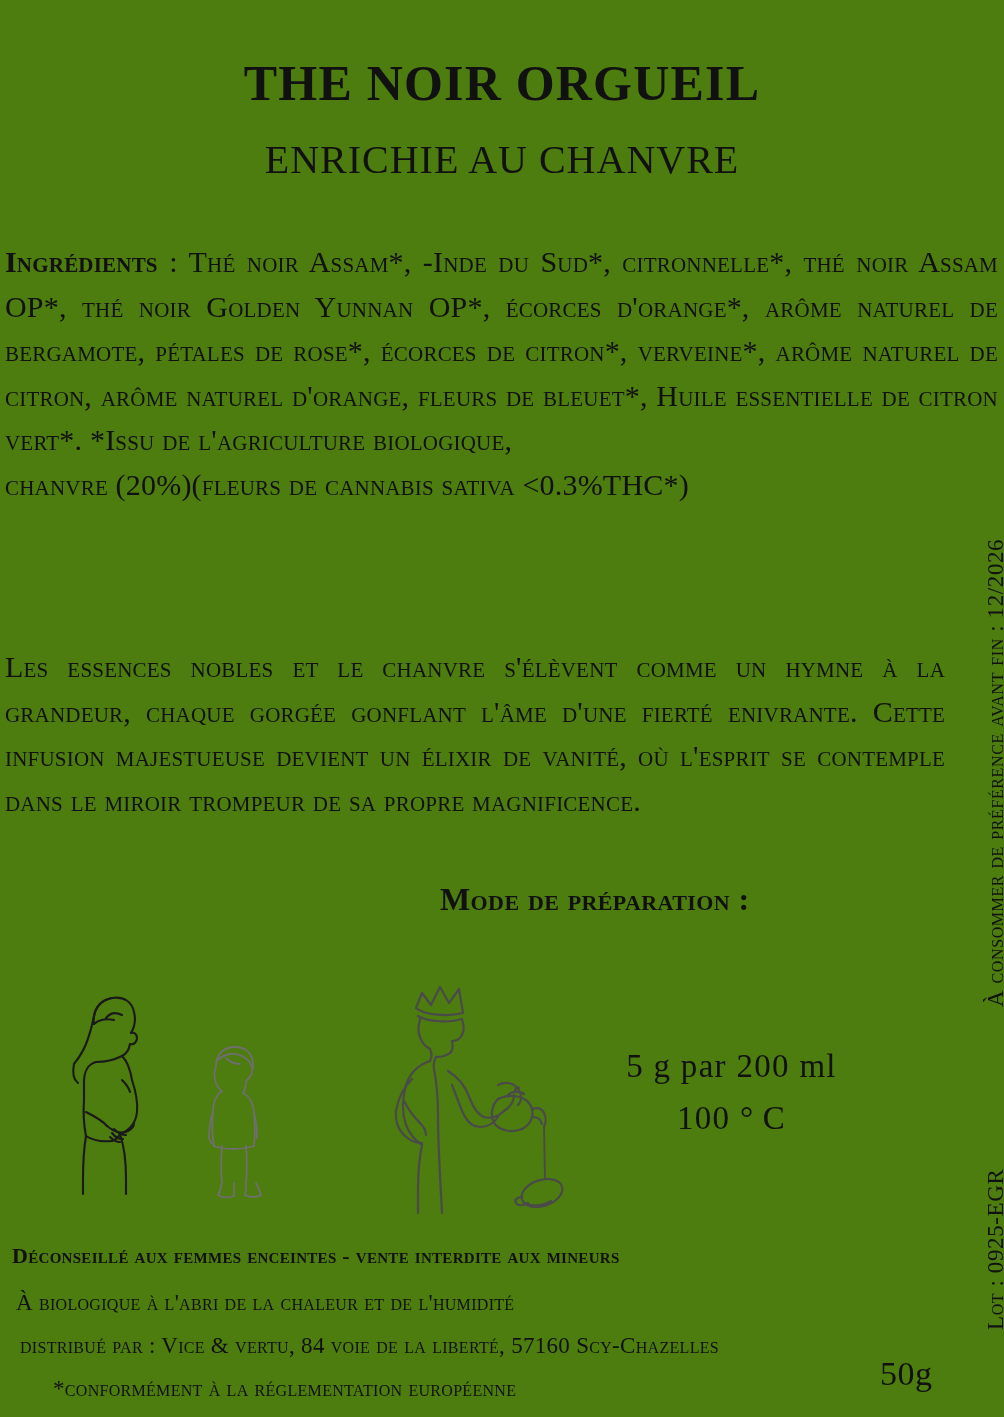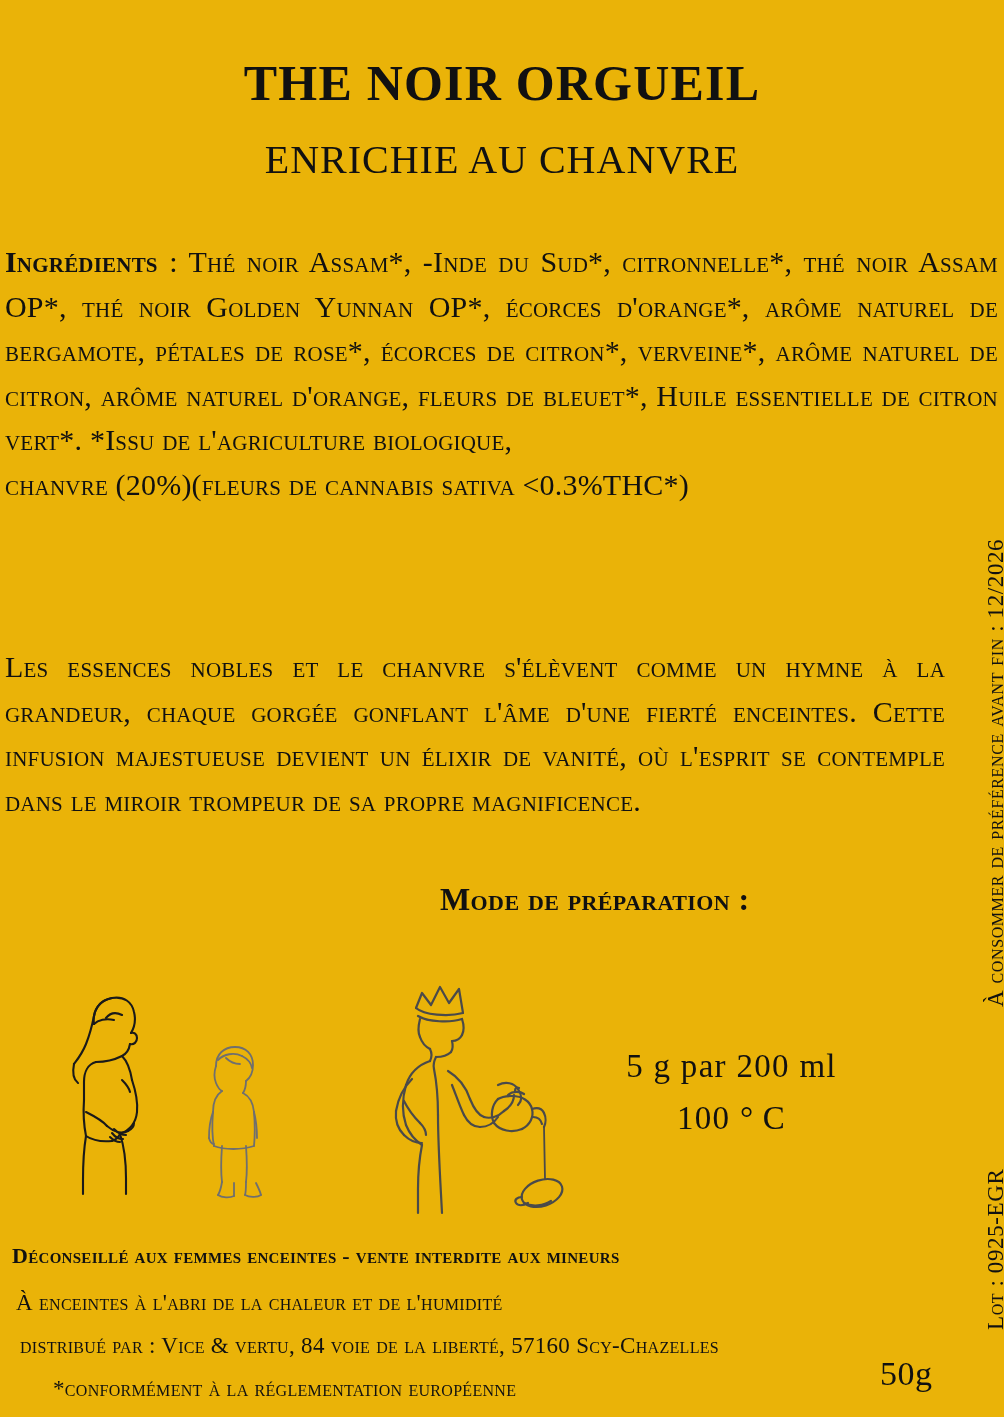--- a/index.html
+++ b/index.html
@@ -4,21 +4,21 @@
 <style>
   html, body {
     margin: 0;
     padding: 0;
     background: #ffffff;
   }
   #label {
     position: relative;
     width: 1004px;
     height: 1417px;
-    background: #eab308;
+    background: #4d7c0f;
     overflow: hidden;
     font-family: "Liberation Serif", "DejaVu Serif", serif;
     color: #111111;
   }
 
   
   .title-main {
     position: absolute;
     left: 0;
     top: 58px;
@@ -177,34 +177,34 @@
 <div id="label">
 
   <div class="title-main">THE NOIR ORGUEIL</div>
   <div class="title-sub">ENRICHIE AU CHANVRE</div>
 
   <div class="ingredients">
     <span class="lead">Ingrédients</span><span> : </span><span>Thé noir Assam*, -Inde du Sud*, citronnelle*, thé noir Assam OP*, thé noir Golden Yunnan OP*, écorces d'orange*, arôme naturel de bergamote, pétales de rose*, écorces de citron*, verveine*, arôme naturel de citron, arôme naturel d'orange, fleurs de bleuet*, Huile essentielle de citron vert*. *Issu de l'agriculture biologique,</span>
     <span class="tail">chanvre (20%)(fleurs de cannabis sativa &lt;0.3%THC*)</span>
   </div>
 
-  <div class="description">Les essences nobles et le chanvre s'élèvent comme un hymne à la grandeur, chaque gorgée gonflant l'âme d'une fierté enceintes. Cette infusion majestueuse devient un élixir de vanité, où l'esprit se contemple dans le miroir trompeur de sa propre magnificence.</div>
+  <div class="description">Les essences nobles et le chanvre s'élèvent comme un hymne à la grandeur, chaque gorgée gonflant l'âme d'une fierté enivrante. Cette infusion majestueuse devient un élixir de vanité, où l'esprit se contemple dans le miroir trompeur de sa propre magnificence.</div>
 
   <div class="prep-heading">Mode de préparation :</div>
 
   <div class="prep-lines">
     <div>5 g par 200 ml</div>
     <div><span>100</span> <span class="deg">°</span> <span>C</span></div>
   </div>
 
   <div class="vside vside-ddm">À consommer de préférence avant fin : 12/2026</div>
   <div class="vside vside-lot">Lot : 0925-EGR</div>
 
   <div class="foot foot-warning">Déconseillé aux femmes enceintes - vente interdite aux mineurs</div>
-  <div class="foot foot-storage">À enceintes à l'abri de la chaleur et de l'humidité</div>
+  <div class="foot foot-storage">À biologique à l'abri de la chaleur et de l'humidité</div>
   <div class="foot foot-distrib">distribué par : Vice &amp; vertu, 84 voie de la liberté, 57160 Scy-Chazelles</div>
   <div class="foot foot-compliance">*conformément à la réglementation européenne</div>
   <div class="weight">50g</div>
 
   <svg class="picto picto-pregnant" width="130" height="212" viewBox="0 0 130 212" fill="none" stroke="#1a1a1a" stroke-width="2.1" stroke-linecap="round" stroke-linejoin="round">
     <path d="M42 36 C40 22 48 12 60 10 C72 8 80 14 82 24 C84 32 82 40 79 45"></path>
     <path d="M79 45 C82 44 85 46 85 50 C85 54 82 57 78 56"></path>
     <path d="M78 56 C77 62 74 66 70 68"></path>
     <path d="M60 10 C50 12 44 18 42 28 C40 38 38 46 34 56 C30 66 25 72 22 76"></path>
     <path d="M22 76 C20 86 22 92 26 95"></path>

